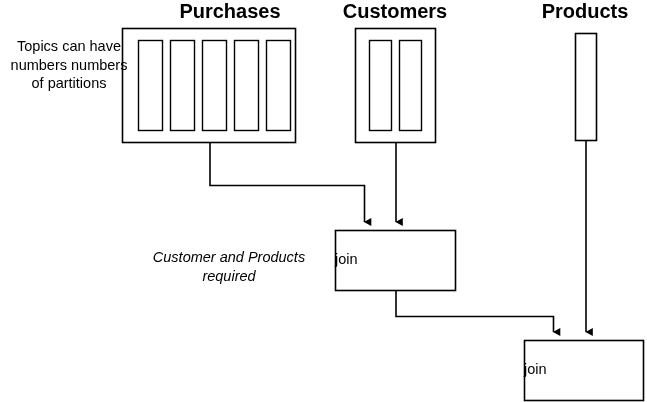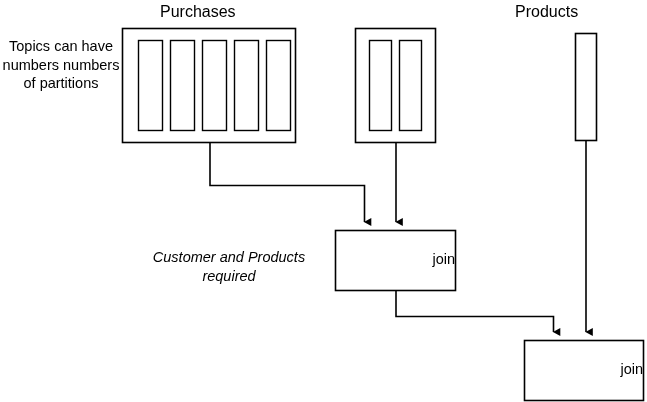--- a/index.html
+++ b/index.html
@@ -17,49 +17,52 @@
   }
   svg.layer {
     position: absolute;
     left: 0;
     top: 0;
     width: 647px;
     height: 402px;
   }
   .topic-title {
     position: absolute;
-    font-size: 16px;
+    font-size: 20px;
     color: #000000;
+    text-align: center;
     white-space: nowrap;
     line-height: 17px;
+    font-weight: bold;
   }
   .note {
     position: absolute;
     font-size: 14.5px;
     color: #000000;
     text-align: center;
     line-height: 18.5px;
   }
   .node-label {
     position: absolute;
     font-size: 14.5px;
     color: #000000;
-    text-align: right;
+    text-align: left;
     line-height: 17px;
     white-space: nowrap;
   }
   .note-line { display: block; }
 </style>
 </head>
 <body>
 
 <div id="canvas">
 
   <div class="topic-title" style="left:160px; top:3px; width:140px;">Purchases</div>
 
+  <div class="topic-title" style="left:325px; top:3px; width:140px;">Customers</div>
 
   <div class="topic-title" style="left:515px; top:3px; width:140px;">Products</div>
 
   <svg class="layer" viewBox="0 0 647 402">
     <defs>
       <marker id="arrowhead" markerWidth="9" markerHeight="9" refX="4.2" refY="7.4" orient="auto" markerUnits="userSpaceOnUse">
         <path d="M0.2,0.6 L8.2,0.6 L4.2,8.0 Z" fill="#000000"></path>
       </marker>
     </defs>
 
@@ -104,21 +107,21 @@
 
     <g>
       <rect x="524.5" y="340.5" width="119" height="60" fill="#ffffff" stroke="#000000" stroke-width="1.6"></rect>
     </g>
   </svg>
 
   <div class="node-label" style="left:335px; top:251px; width:120px;">join</div>
 
   <div class="node-label" style="left:524px; top:361px; width:119px;">join</div>
 
-  <div class="note" style="left:0px; top:37px; width:122px;">
+  <div class="note" style="left:8px; top:37px; width:122px;">
     <span class="note-line">Topics can have</span>
     <span class="note-line">numbers numbers</span>
     <span class="note-line">of partitions</span>
   </div>
 
   <div class="note" style="left:126px; top:248px; width:206px;font-style:italic;">
     <span class="note-line">Customer and Products</span>
     <span class="note-line">required</span>
   </div>
 

